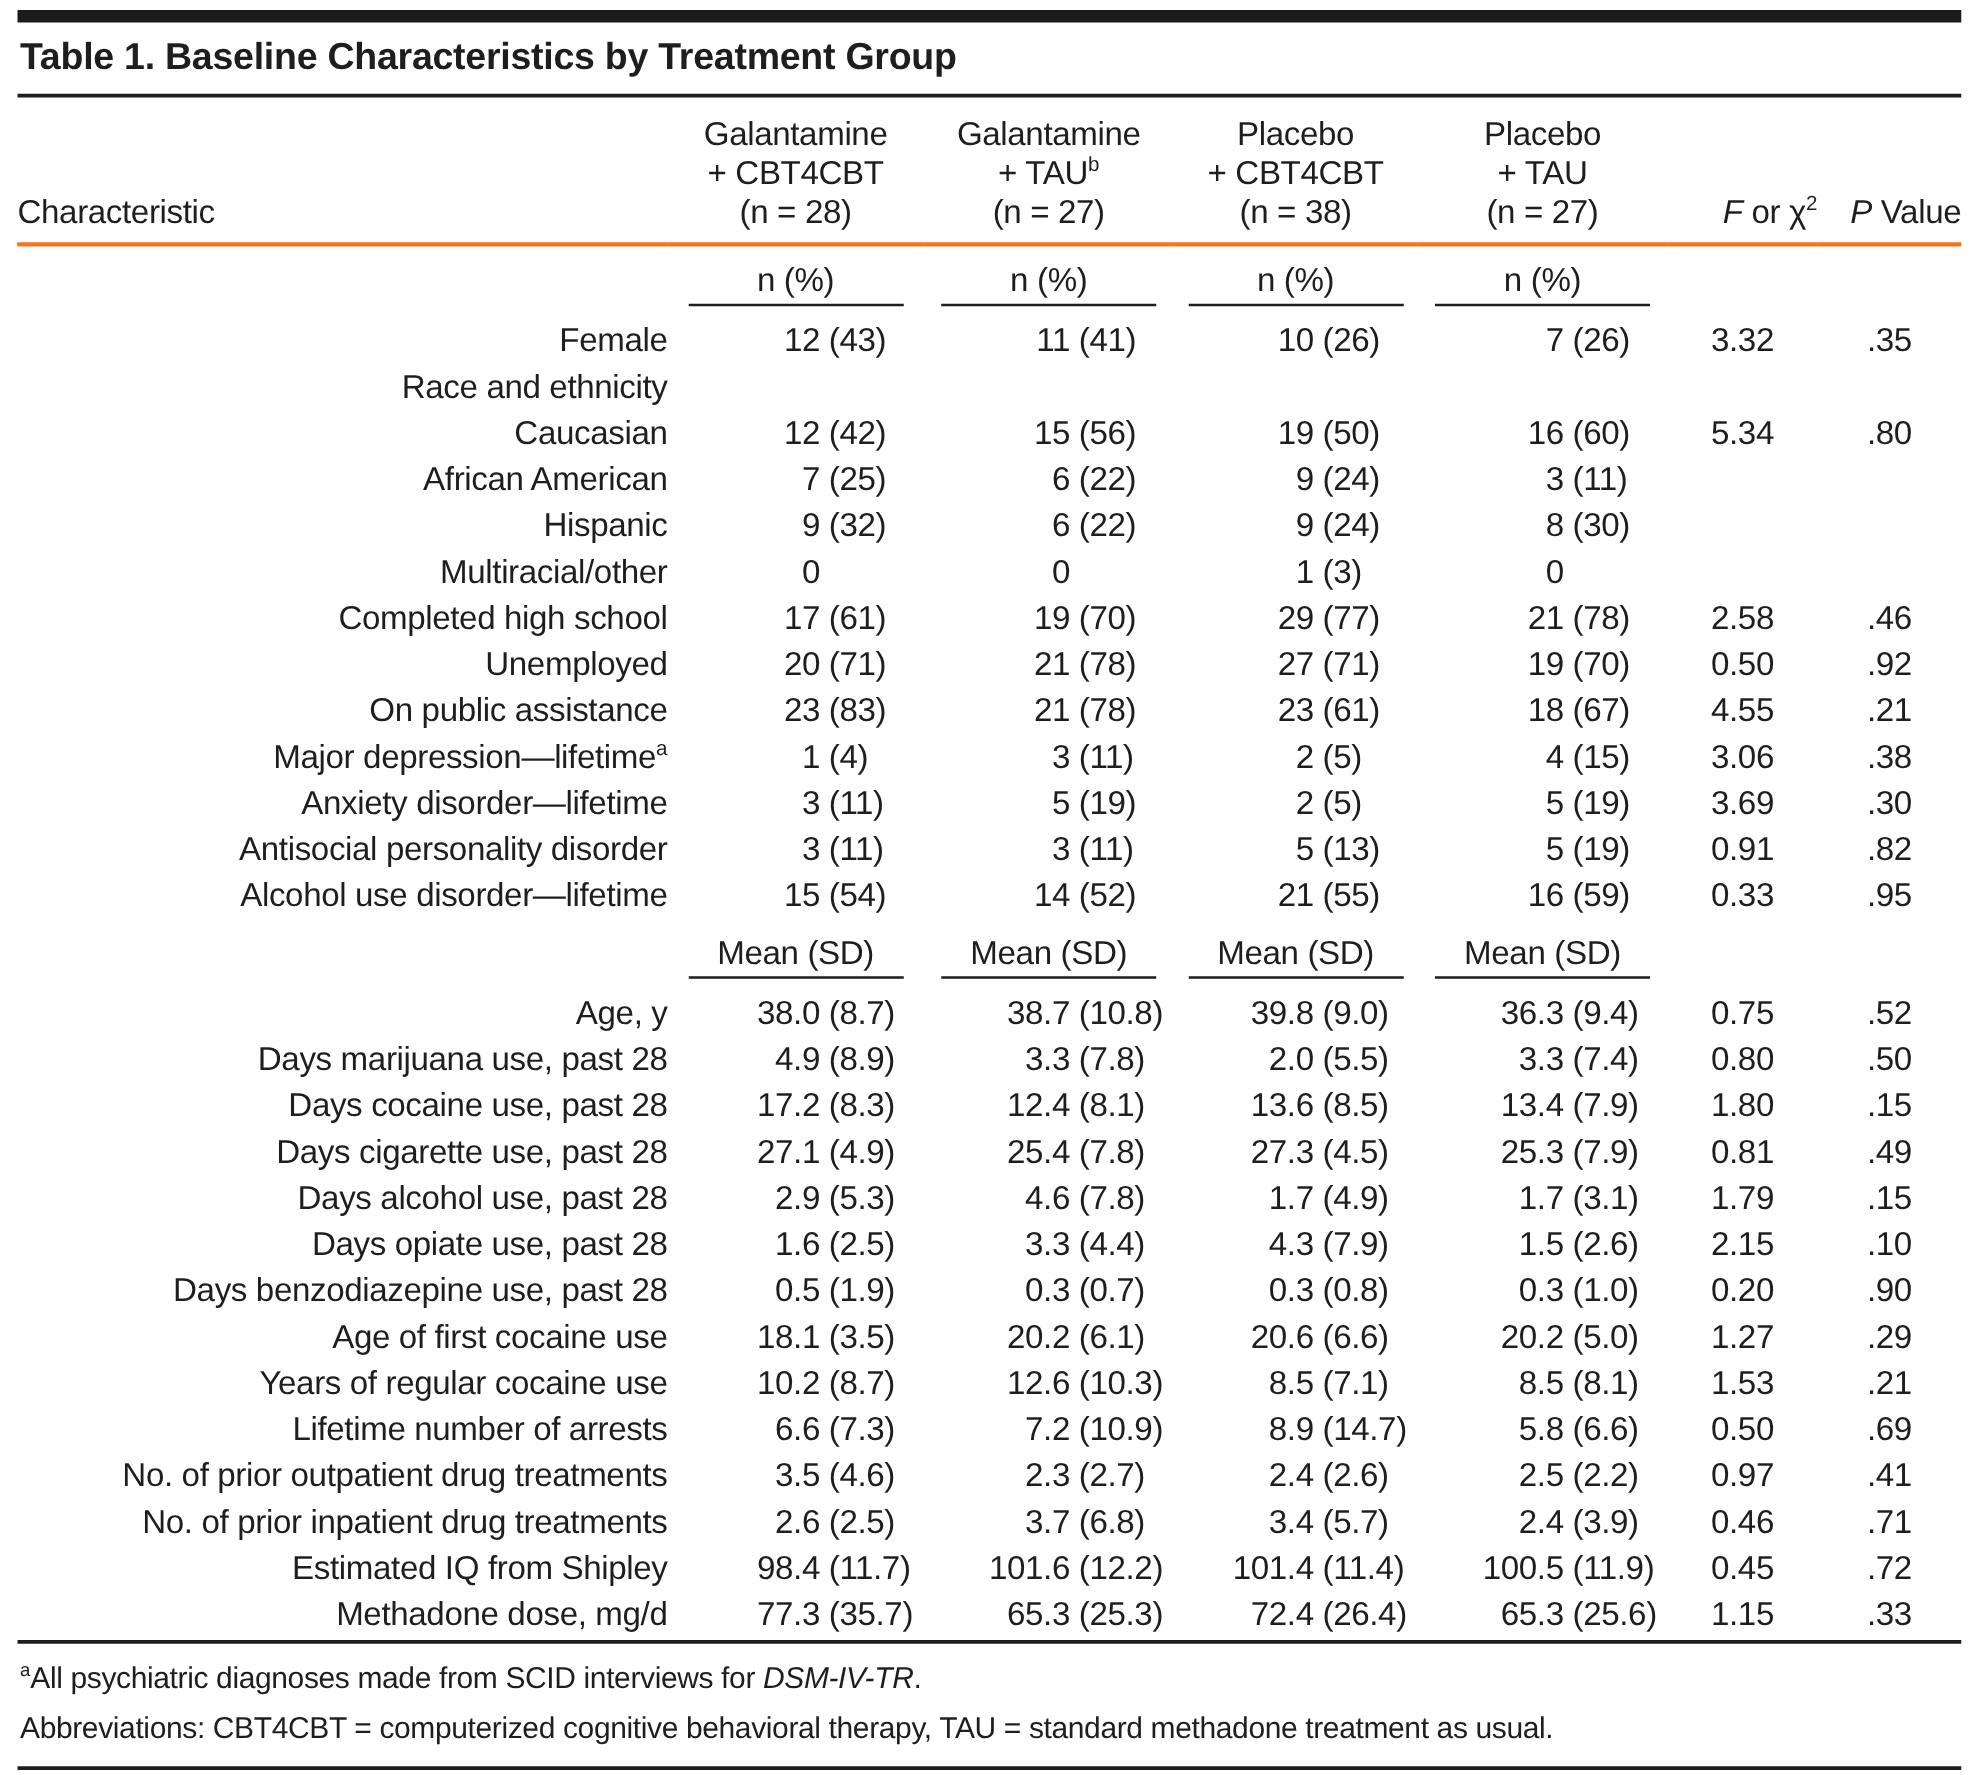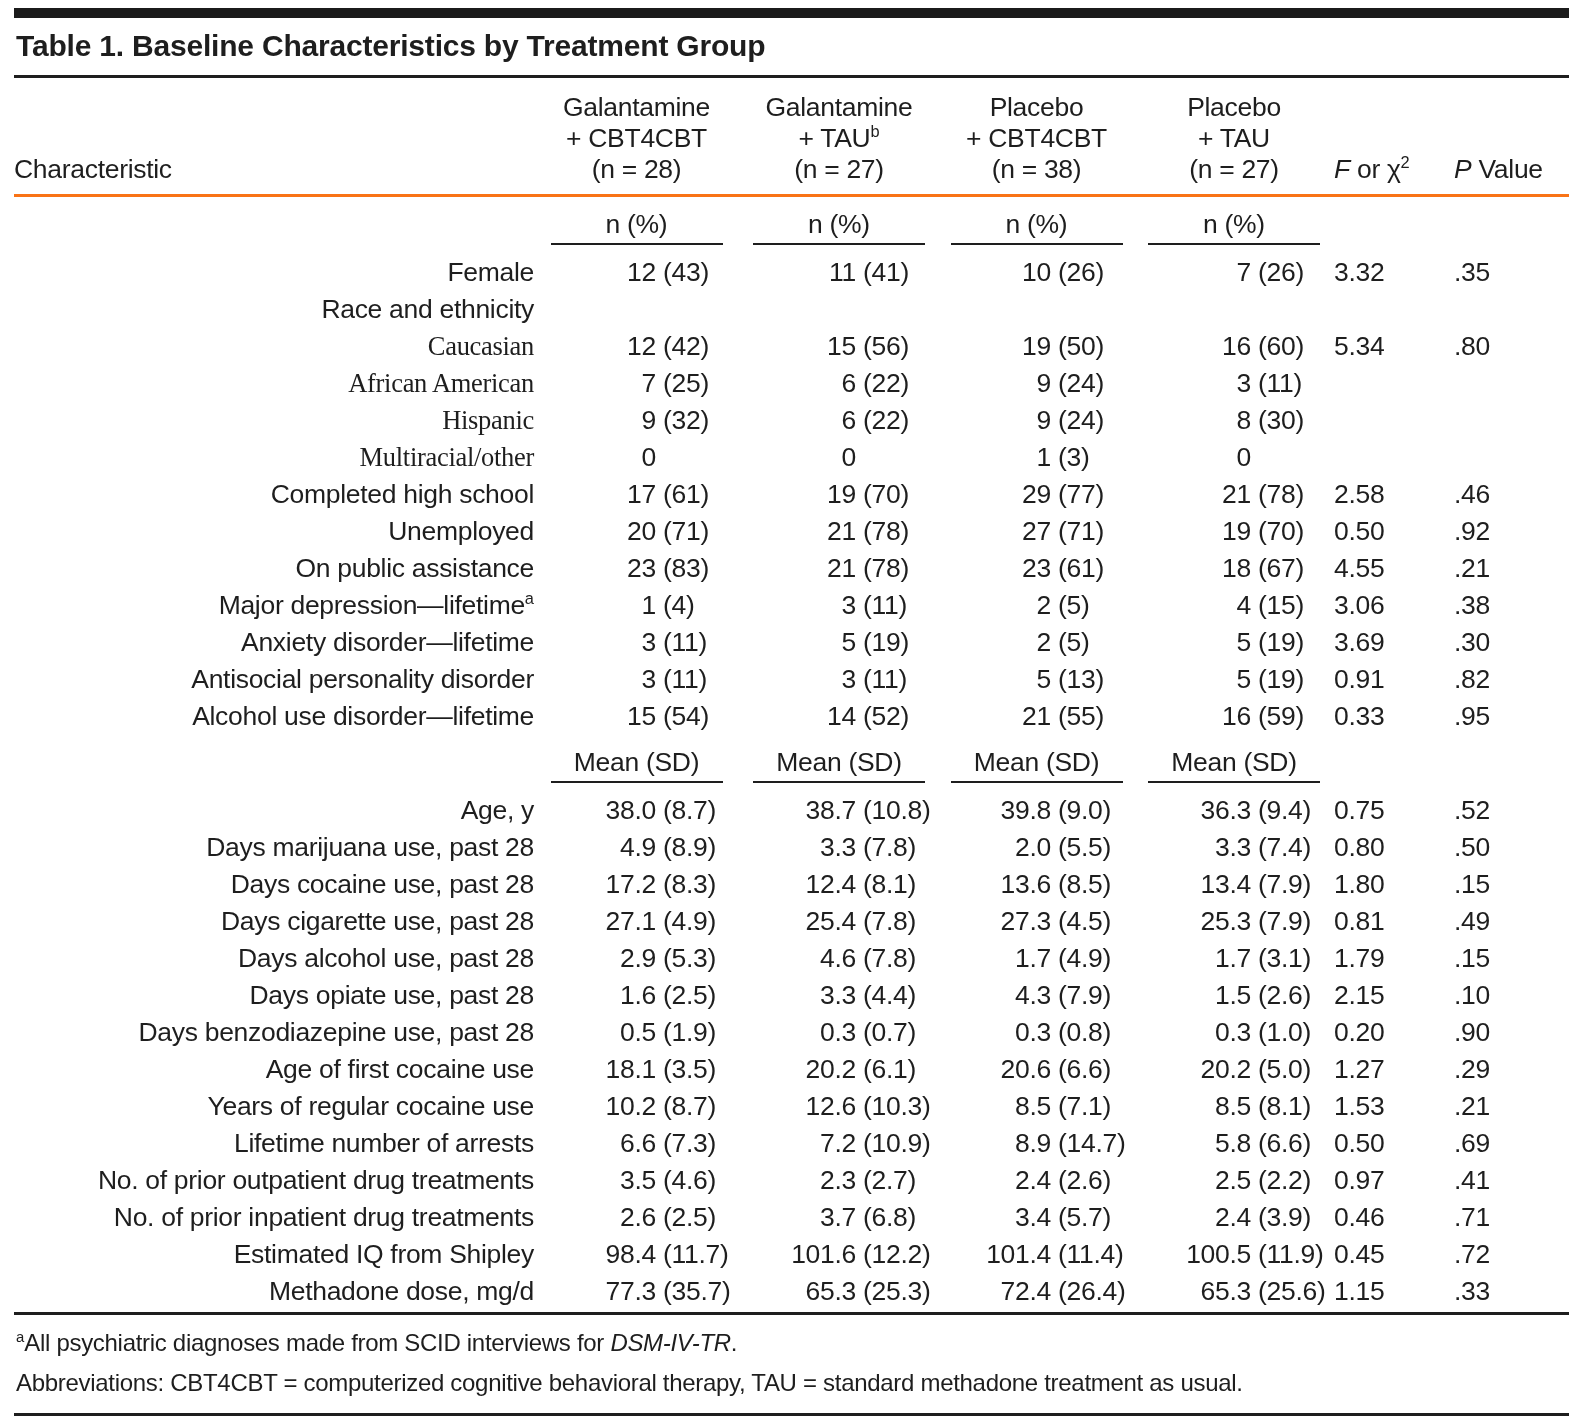--- a/index.html
+++ b/index.html
@@ -41,45 +41,45 @@
   thead th {
     font-weight: normal;
     vertical-align: bottom;
     border-bottom: 3px solid #f97316;
     padding: 14px 0 9px 0;
     font-size: 26.5px;
     line-height: 31px;
   }
   th.h-char { text-align: left; }
   th.h-group { text-align: center; }
-  th.h-stat { text-align: left; }
+  th.h-stat { text-align: right; }
   sup { font-size: 62%; line-height: 0; vertical-align: super; letter-spacing: 0; }
   .it { font-style: italic; }
 
   td { font-size: 26.5px; }
 
   
   tr.subhead-row td { padding-top: 12px; height: 44px; vertical-align: top; }
   .measure {
     display: inline-block;
     width: 172px;
     text-align: center;
     border-bottom: 2px solid #1e1e1e;
     padding-bottom: 3px;
   }
   .subhead-cell { text-align: center; }
 
   
   tr.data-row td { height: 37px; vertical-align: middle; padding: 0; }
   td.rowlabel { text-align: right; white-space: nowrap; }
-  td.rowlabel.indent { padding-left: 38px; font-family: Liberation Serif, serif; }
+  td.rowlabel.indent { padding-left: 38px; }
   td.valcell .val { display: flex; align-items: baseline; }
   .vn { flex: 1 1 auto; text-align: right; }
   .vp { flex: 0 0 76px; text-align: left; margin-left: 7px; }
-  td.statcell { }
+  td.statcell { text-align: center; }
 
   
   .footer {
     border-top: 3px solid #1e1e1e;
     border-bottom: 3px solid #1e1e1e;
     margin-top: 2px;
     padding: 8px 2px 10px 2px;
   }
   .footnote { font-size: 24px; line-height: 40px; }
 </style>

